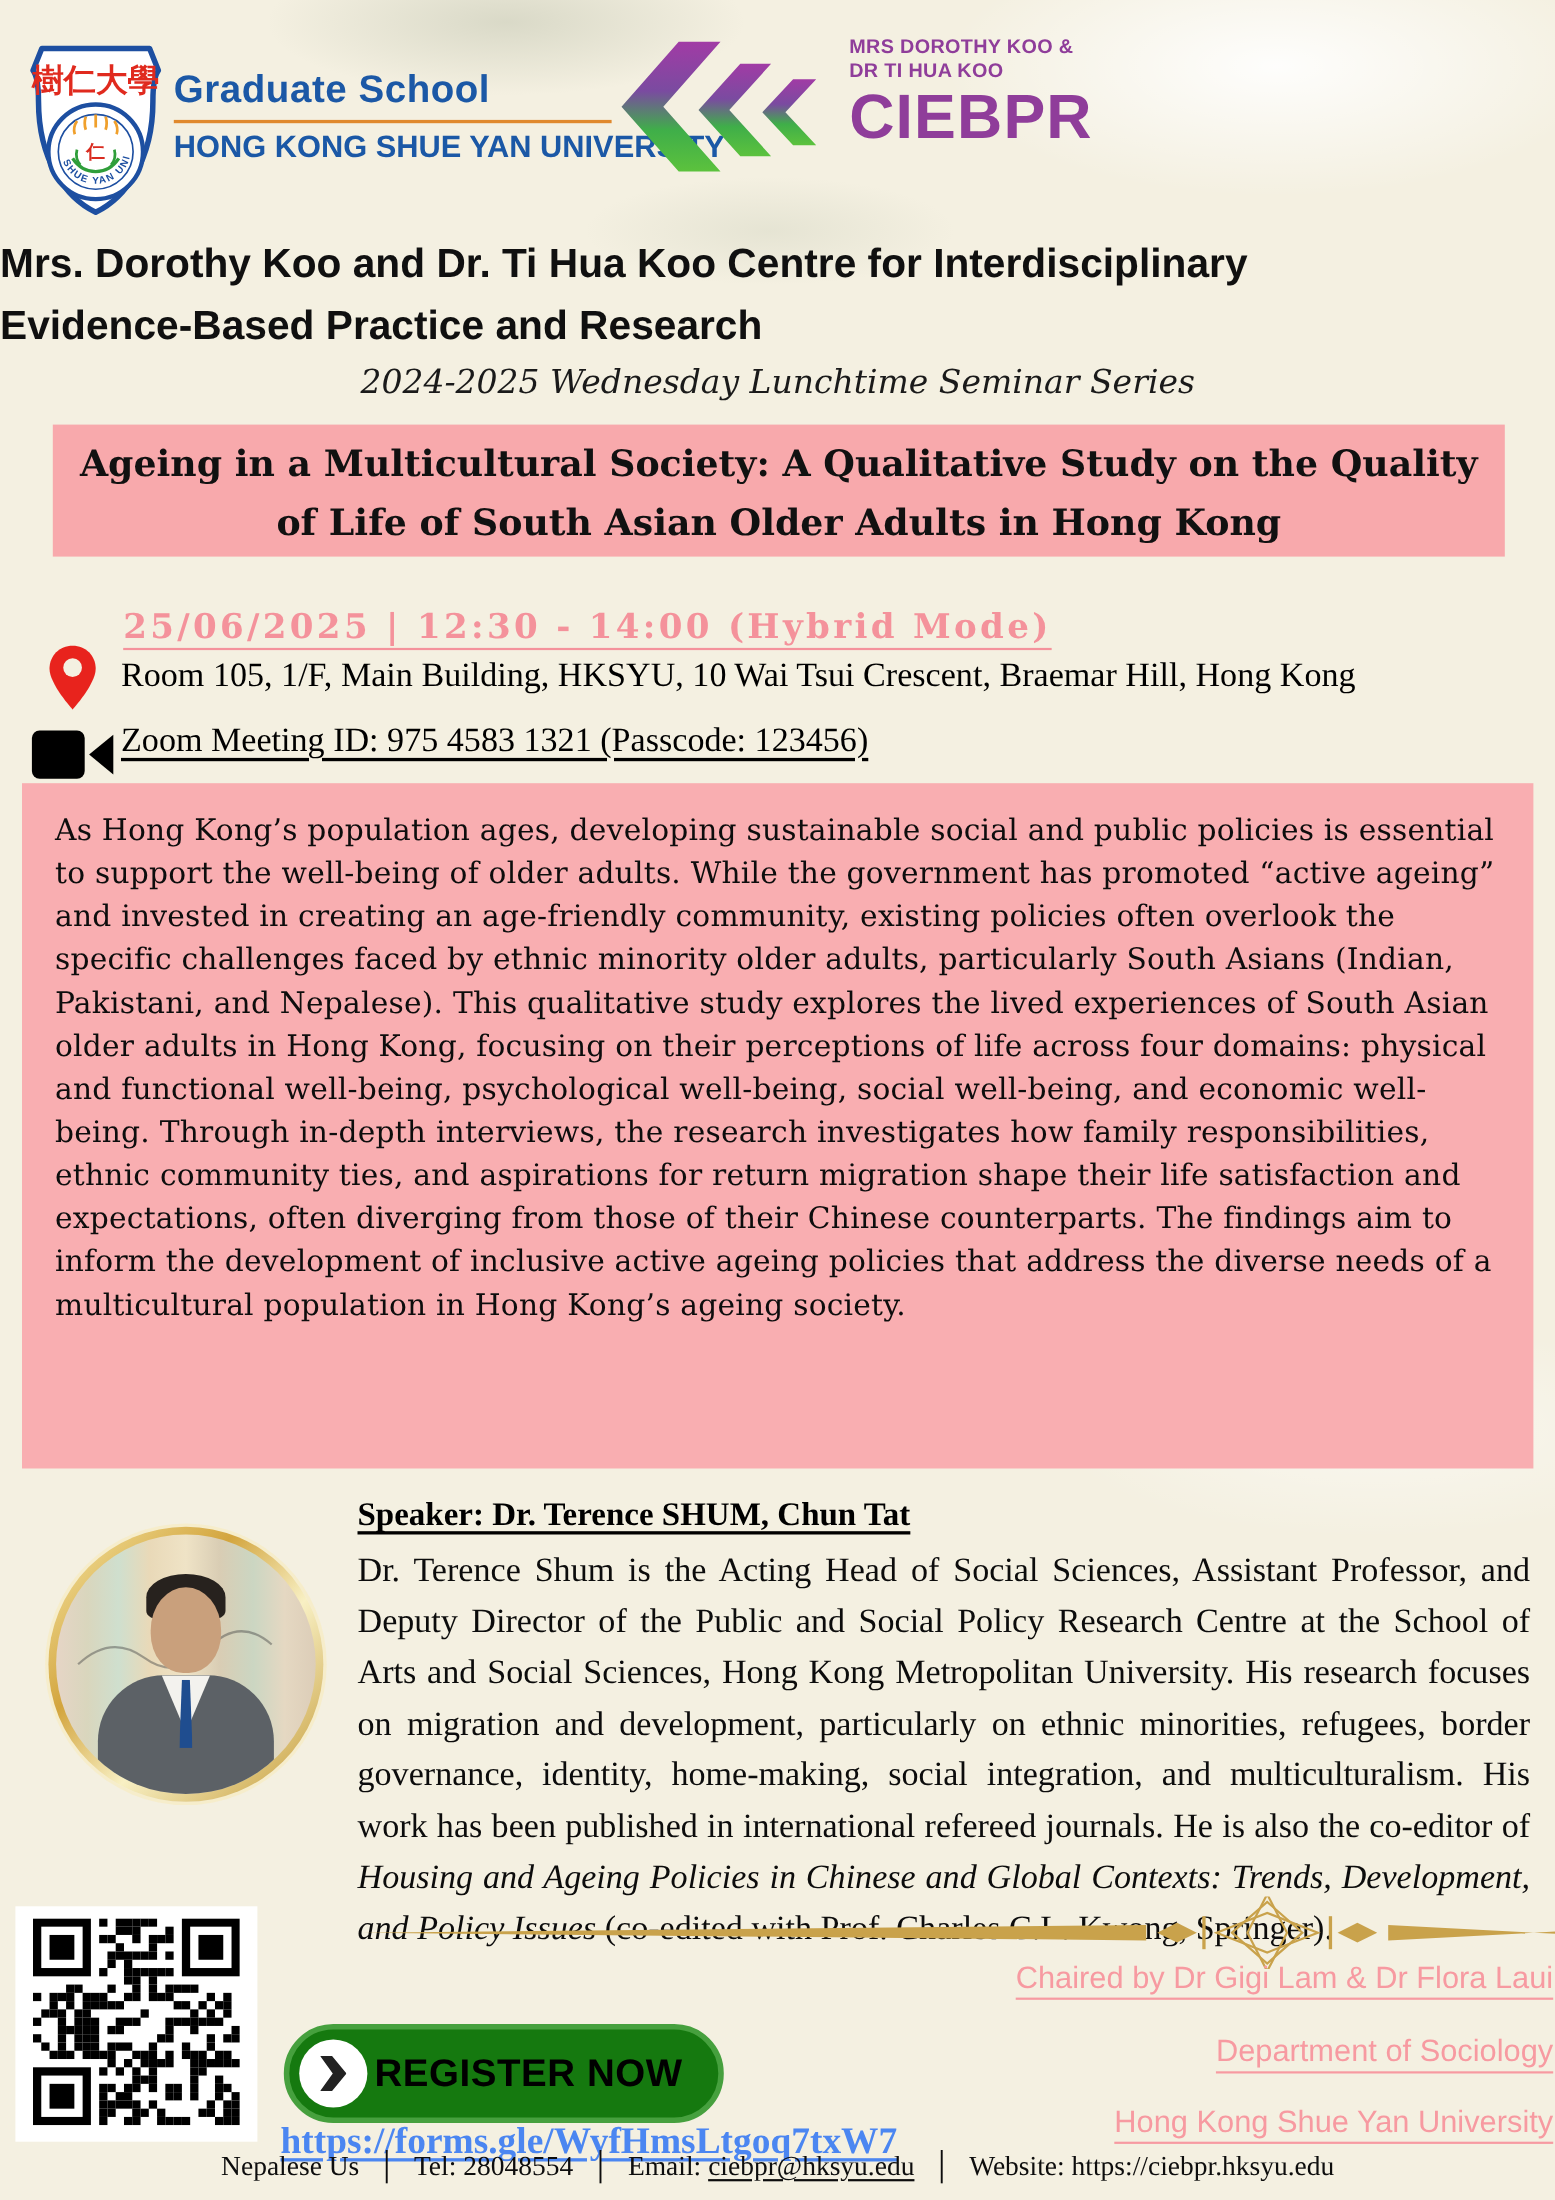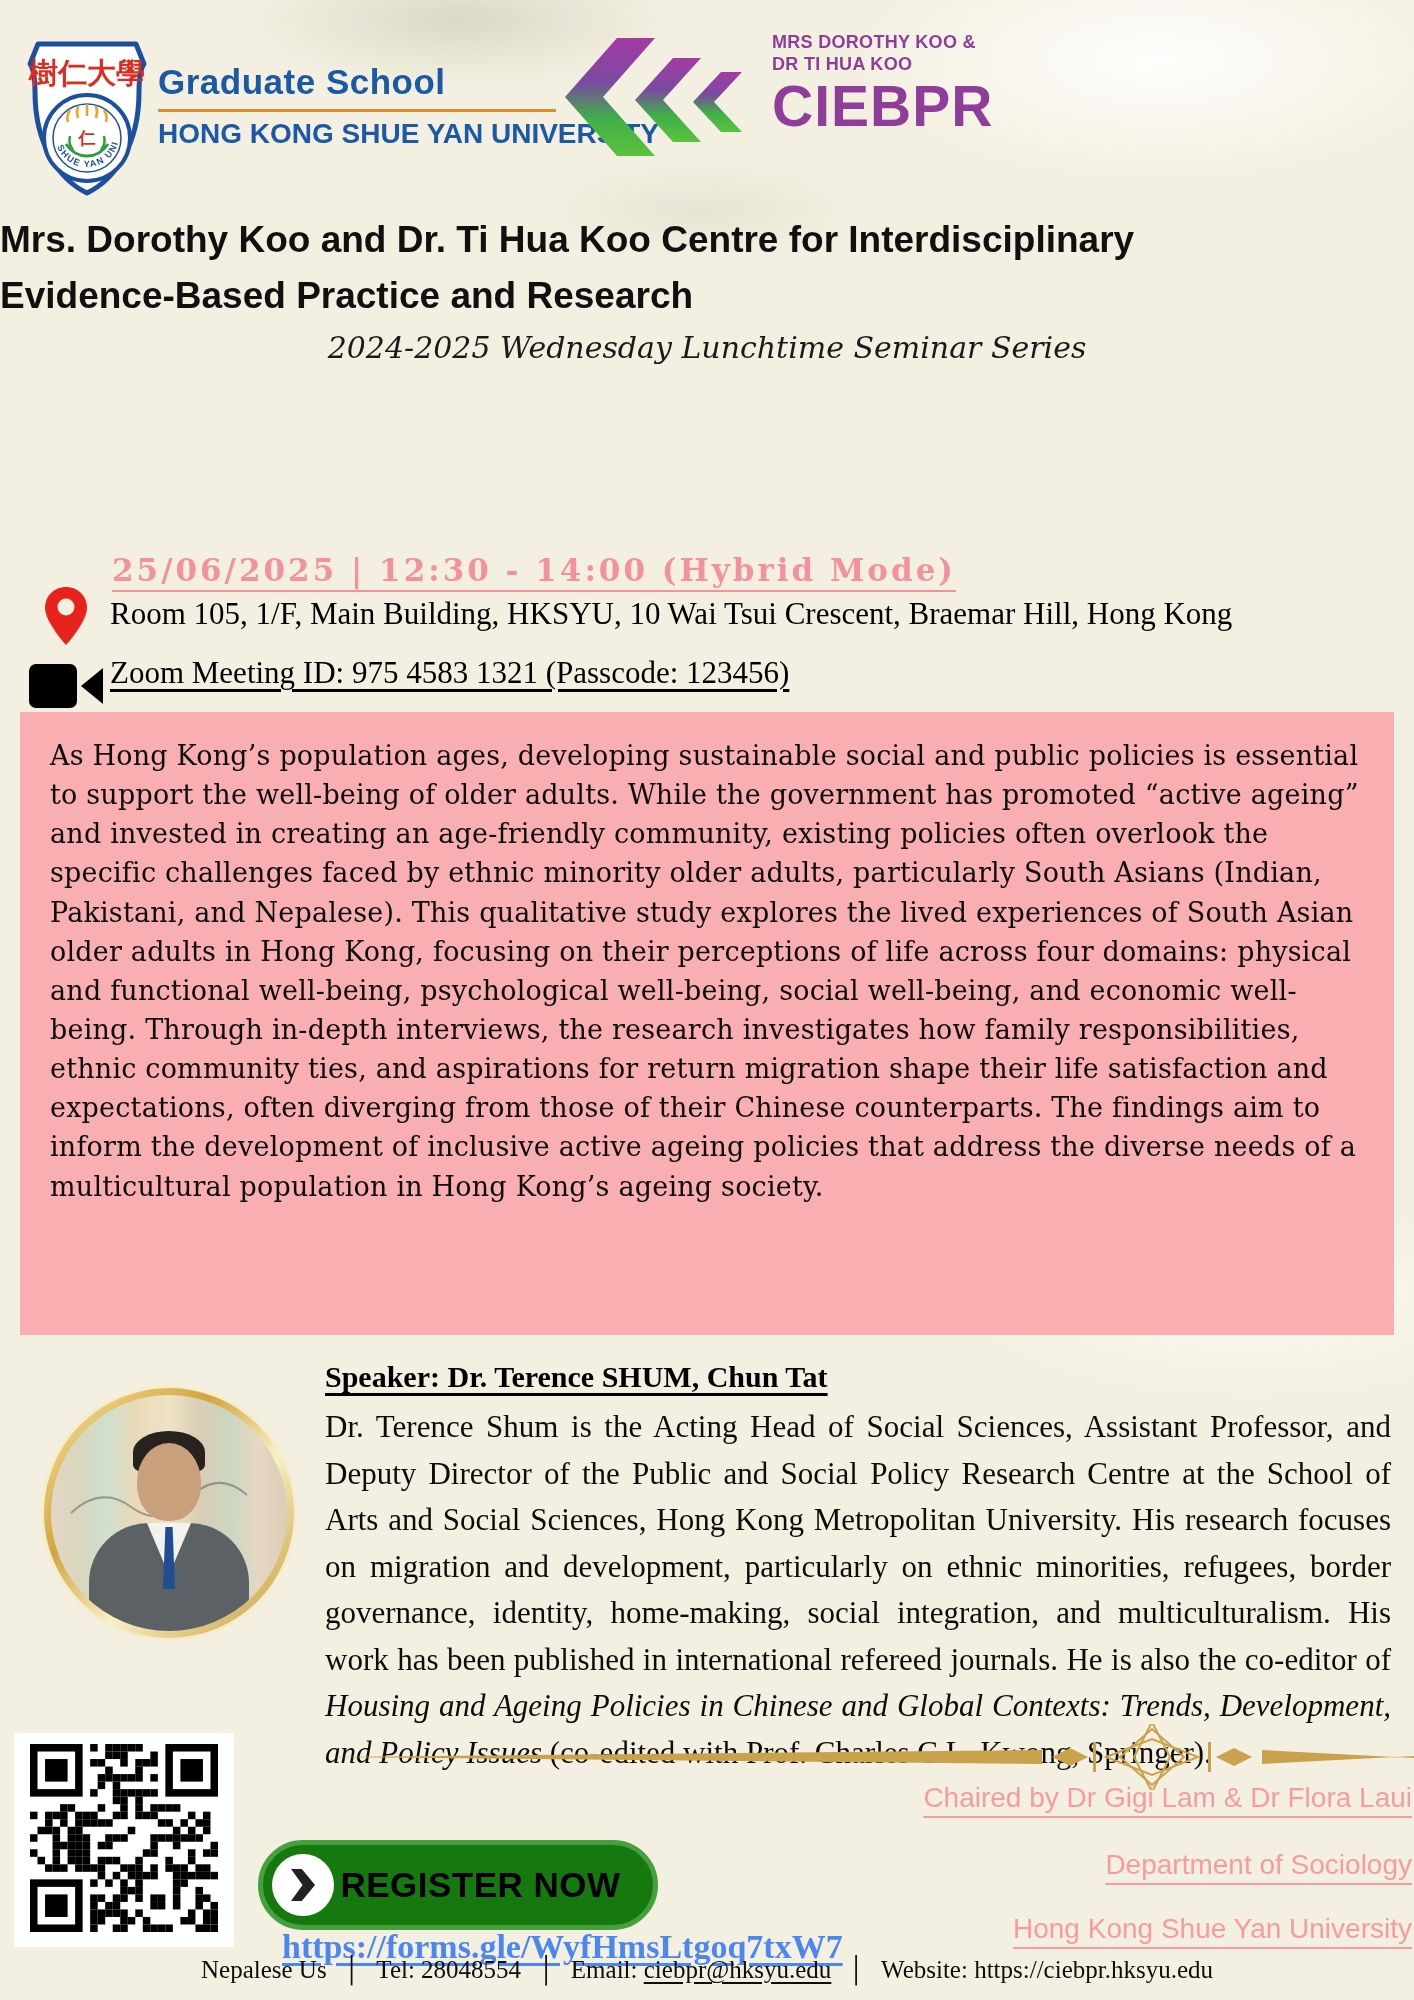--- a/index.html
+++ b/index.html
@@ -73,21 +73,21 @@
   .c1{top:1782px;} .c2{top:1849px;} .c3{top:1913px;}
   .register{position:absolute;left:258px;top:1840px;width:400px;height:90px;background:#15790f;
     border:5px solid #46a03e;border-radius:48px;box-sizing:border-box;cursor:pointer;
     display:flex;align-items:center;}
   .reg-circle{width:62px;height:62px;border-radius:50%;background:#fff;margin-left:9px;
     display:flex;align-items:center;justify-content:center;}
   .reg-chev{width:24px;height:32px;background:#222;
     clip-path:polygon(0 0,45% 0,100% 50%,45% 100%,0 100%,48% 50%);}
   .reg-label{color:#000000;font-weight:700;font-size:35px;letter-spacing:.5px;margin:0 auto;padding-right:26px;}
   .form-link{position:absolute;left:255px;top:1928px;color:#4b86f1;font-family:"Liberation Serif",serif;
-    font-weight:700;font-size:34px;text-decoration:underline;text-underline-offset:5px;margin-left:27px;}
+    font-weight:700;font-size:34px;text-decoration:underline;text-underline-offset:5px;}
   .contact{position:absolute;left:0;top:1956px;width:100%;text-align:center;color:#0d0d0d;
     font-family:"Liberation Serif",serif;font-size:25px;}
   .contact .sep{padding:0 16px;font-weight:400;}
   .contact .u{text-decoration:underline;text-underline-offset:4px;}
 </style>
 </head>
 <body>
 
 <div class="poster">
 
@@ -137,20 +137,24 @@
     <div class="ciebpr-patrons">DR TI HUA KOO</div>
     <div class="ciebpr-acronym">CIEBPR</div>
   </div>
 
   <div class="centre-title">
     <div>Mrs. Dorothy Koo and Dr. Ti Hua Koo Centre for Interdisciplinary</div>
     <div>Evidence-Based Practice and Research</div>
   </div>
   <div class="series-title">2024-2025 Wednesday Lunchtime Seminar Series</div>
 
+  <div class="banner">
+    <div>Ageing in a Multicultural Society: A Qualitative Study on the Quality</div>
+    <div>of Life of South Asian Older Adults in Hong Kong</div>
+  </div>
 
   <div class="datetime">25/06/2025 | 12:30 - 14:00 (Hybrid Mode)</div>
 
   <div class="pin-icon">
     <svg width="44" height="60" viewBox="0 0 44 60" xmlns="http://www.w3.org/2000/svg">
       <path d="M22 1 C10 1 1 10 1 22 c0 14 21 37 21 37 s21 -23 21 -37 C43 10 34 1 22 1 z" fill="#e8231d"></path>
       <circle cx="22" cy="21" r="8.5" fill="#f4f0e1"></circle>
     </svg>
   </div>
   <div class="venue">Room 105, 1/F, Main Building, HKSYU, 10 Wai Tsui Crescent, Braemar Hill, Hong Kong</div>

